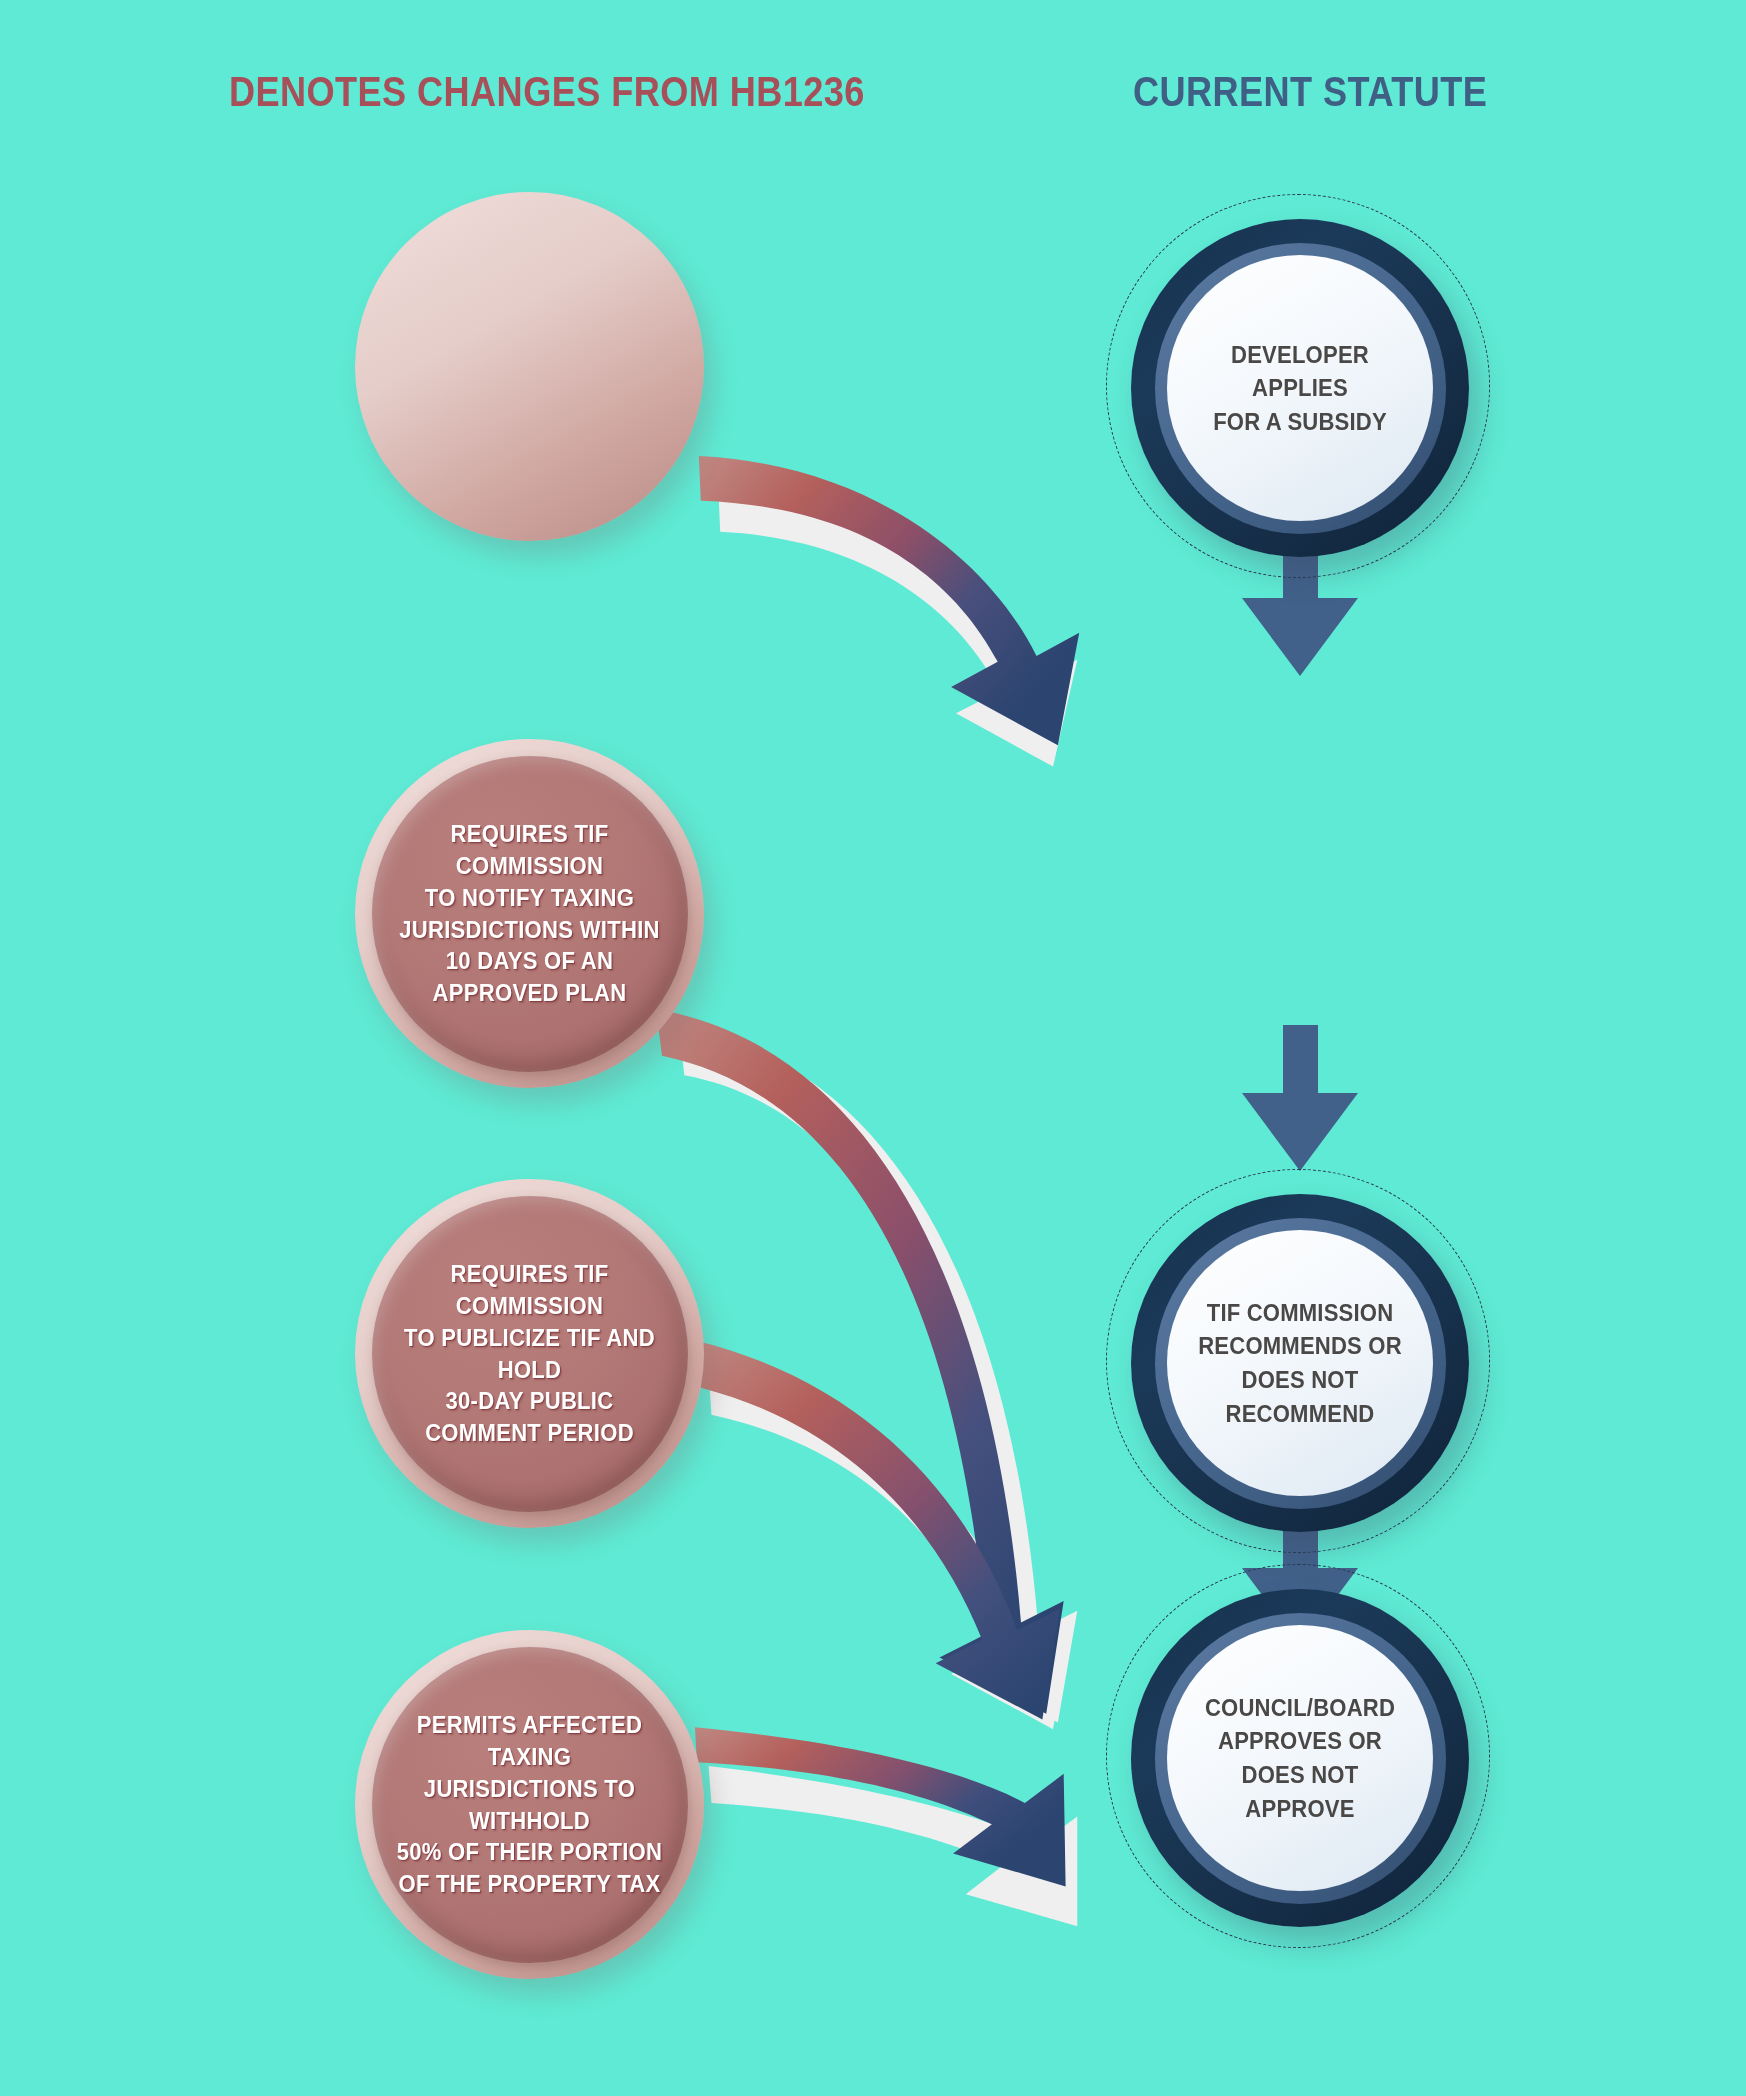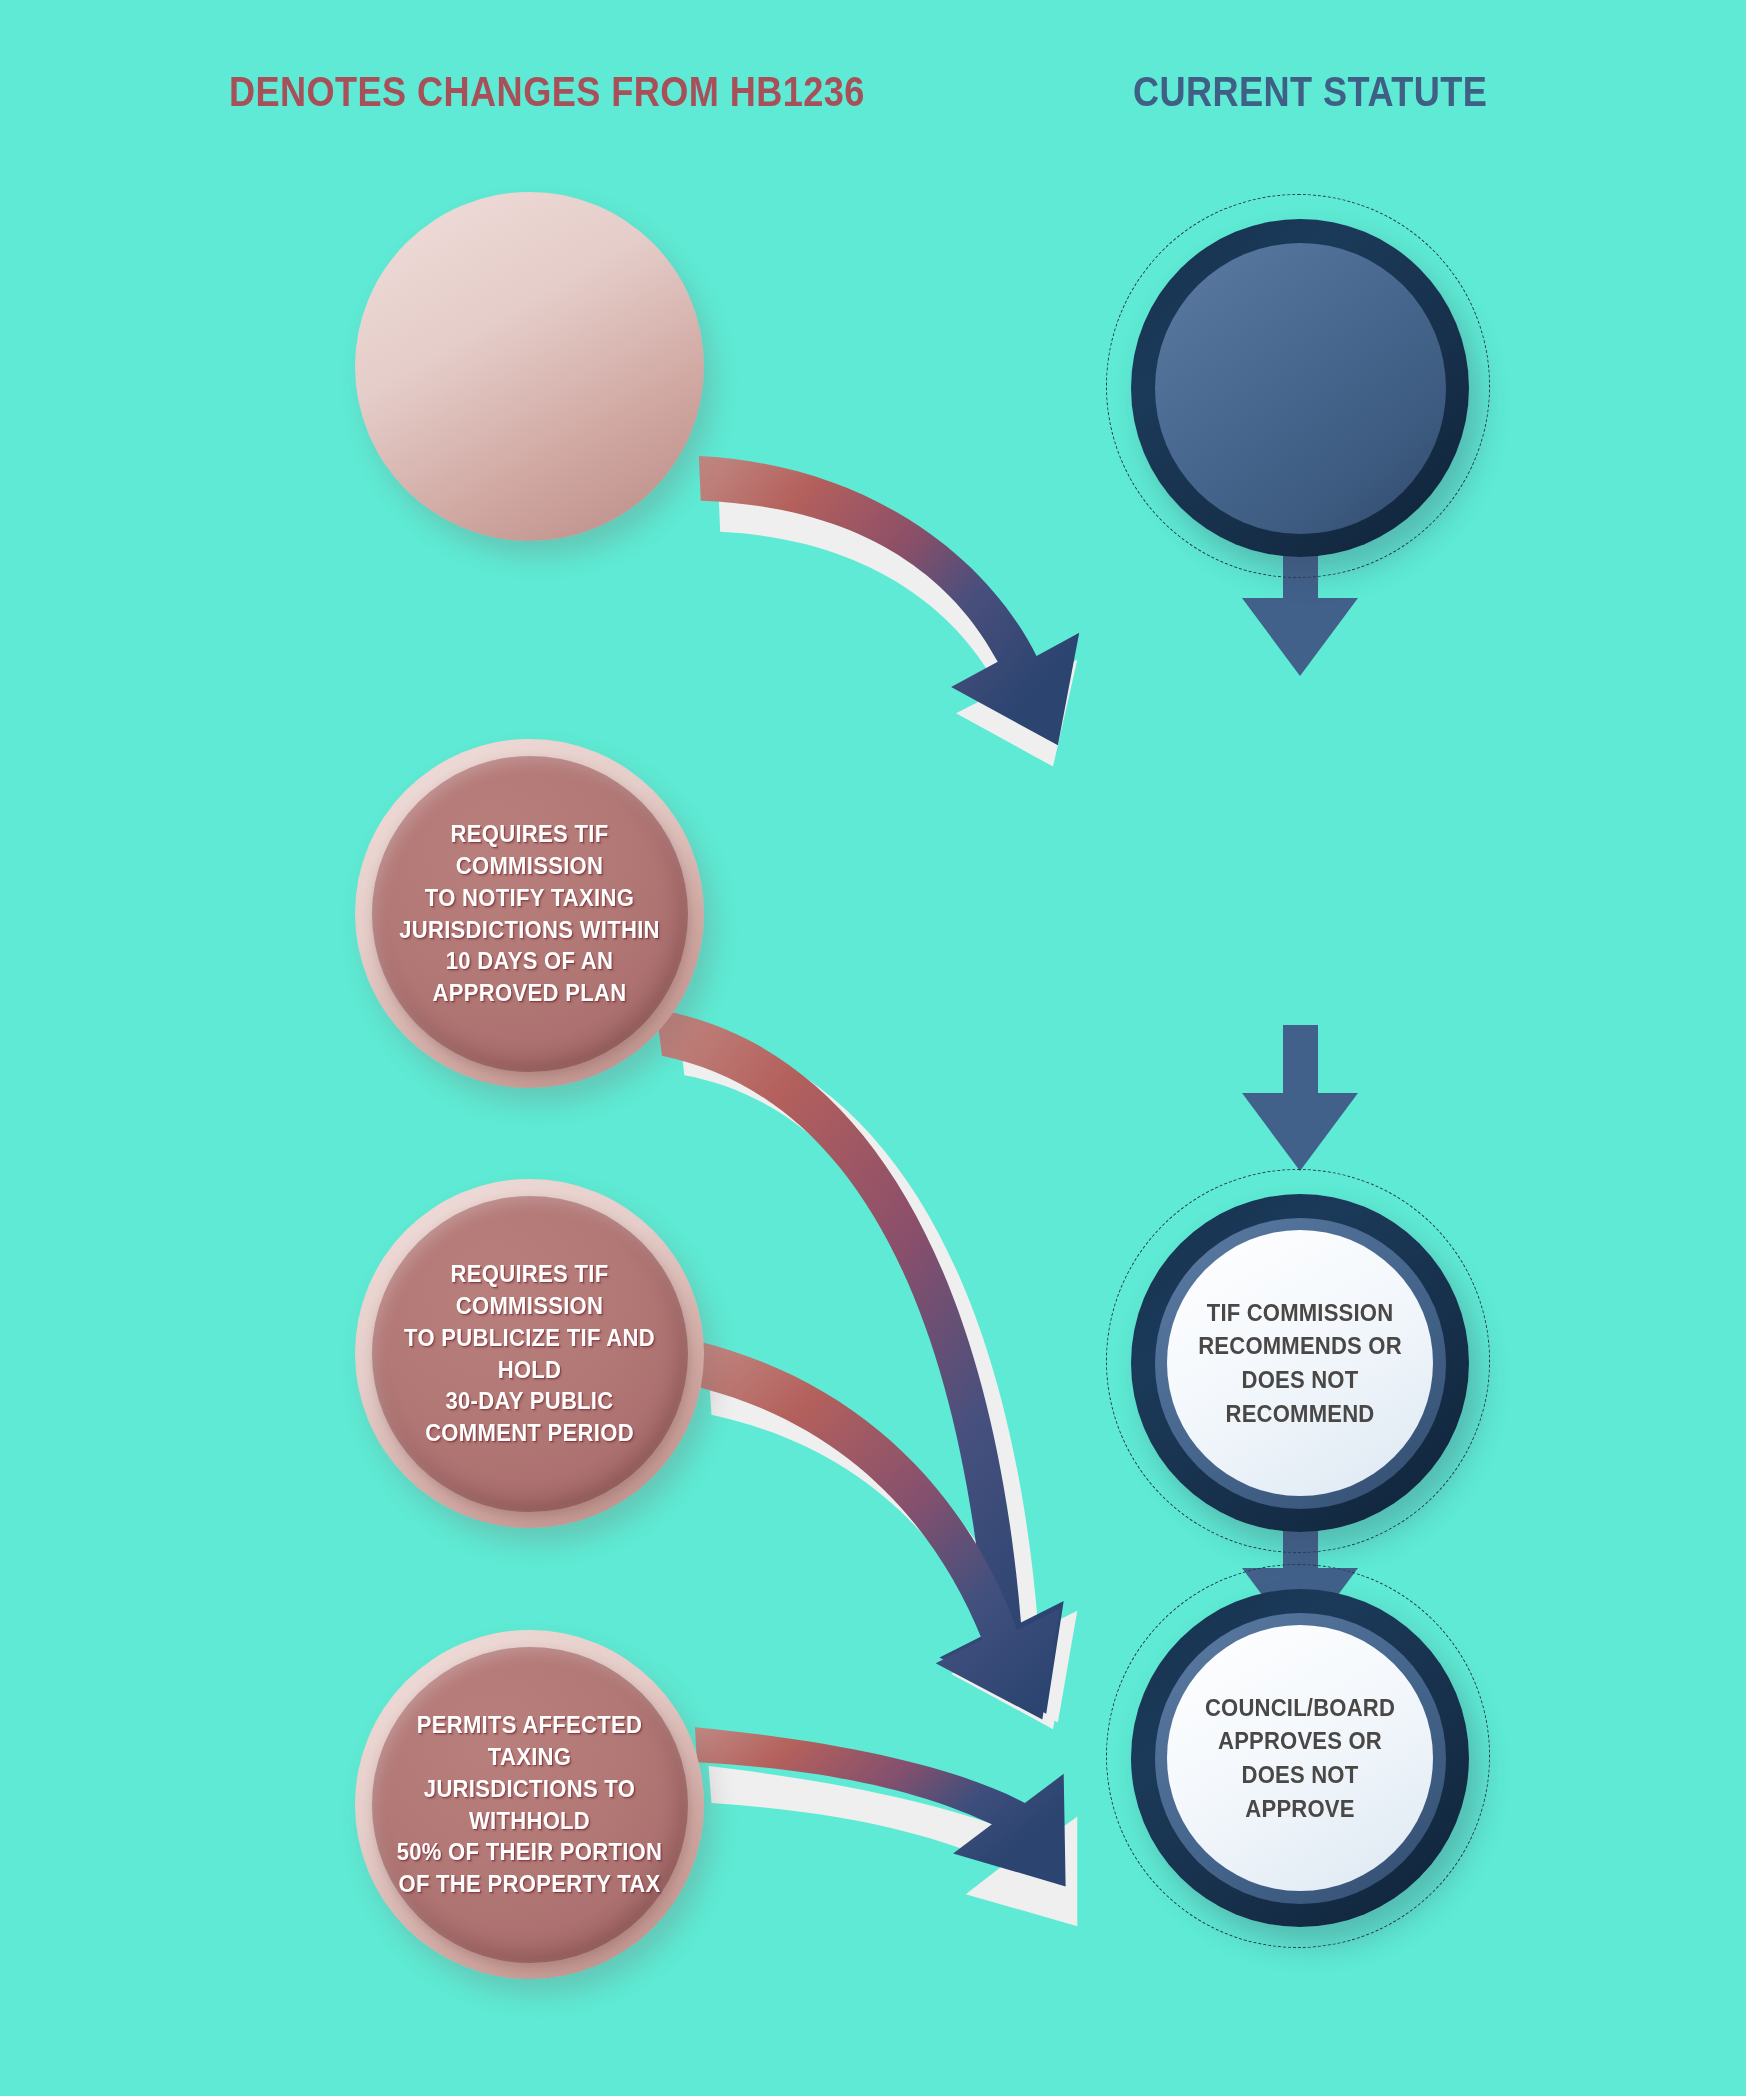--- a/index.html
+++ b/index.html
@@ -288,20 +288,26 @@
   </div>
   <div class="down-arrow" style="left:1242px; top:1500px;">
     <div class="shaft"></div>
     <div class="head"></div>
   </div>
 
   <div class="blue-node" style="left:1106px; top:194px;">
     <div class="dashed"></div>
     <div class="ring-outer"></div>
     <div class="ring-mid"></div>
+    <div class="core">
+      <div class="label">
+        <span>DEVELOPER APPLIES</span><br>
+        <span>FOR A SUBSIDY</span>
+      </div>
+    </div>
   </div>
 
 
   <div class="blue-node" style="left:1106px; top:1169px;">
     <div class="dashed"></div>
     <div class="ring-outer"></div>
     <div class="ring-mid"></div>
     <div class="core">
       <div class="label">
         <span>TIF COMMISSION</span><br>

